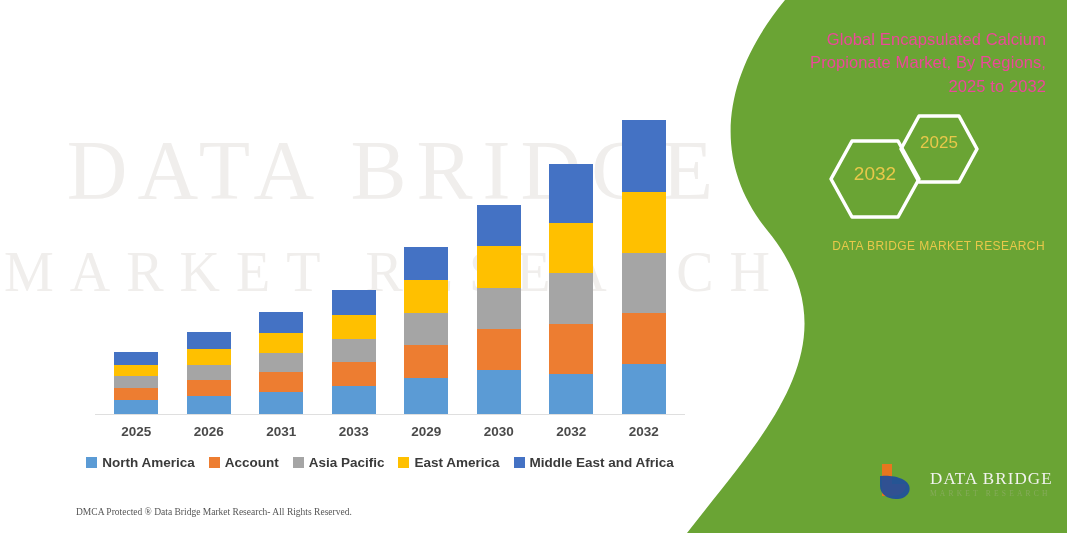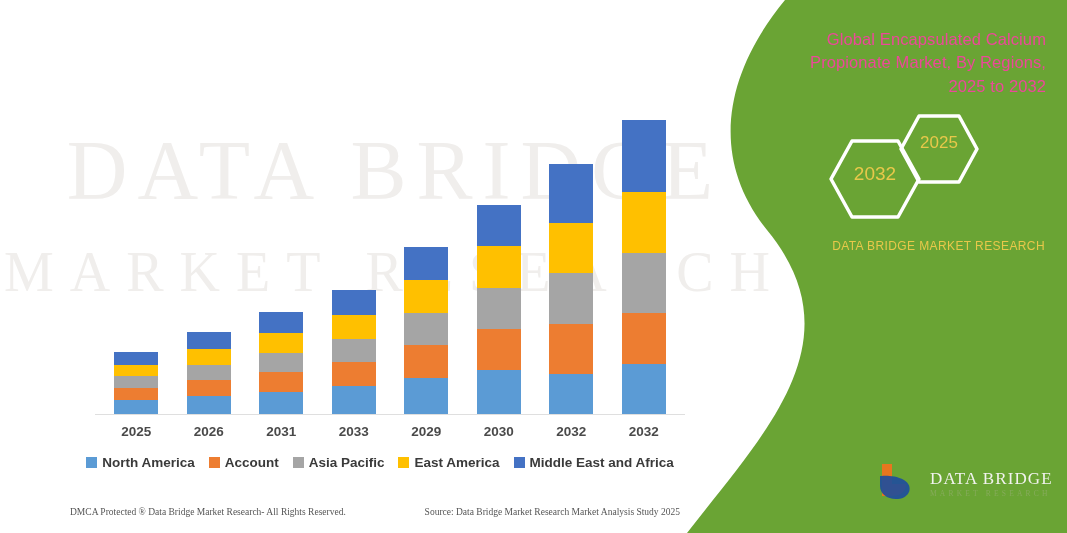--- a/index.html
+++ b/index.html
@@ -188,21 +188,21 @@
     white-space: nowrap;
   }
   .legend-swatch {
     width: 11px; height: 11px;
     flex: 0 0 11px;
   }
 
   
   .footer {
     position: absolute;
-    left: 70px; top: 507px;
+    left: 76px; top: 507px;
     width: 610px;
     display: flex;
     justify-content: space-between;
     font-family: "Liberation Serif", serif;
     font-size: 9.5px;
     color: #555;
     z-index: 2;
   }
 </style>
 </head>
@@ -345,16 +345,15 @@
         <span>East America</span>
       </div>
       <div class="legend-item">
         <span class="legend-swatch" style="background: rgb(68, 114, 196);"></span>
         <span>Middle East and Africa</span>
       </div>
     </div>
 
   <div class="footer">
     <span>DMCA Protected ® Data Bridge Market Research- All Rights Reserved.</span>
-    <span>Source: Data Bridge Market Research  Market Analysis Study 2025</span>
   </div>
 
 </div>
 
 </body></html>

